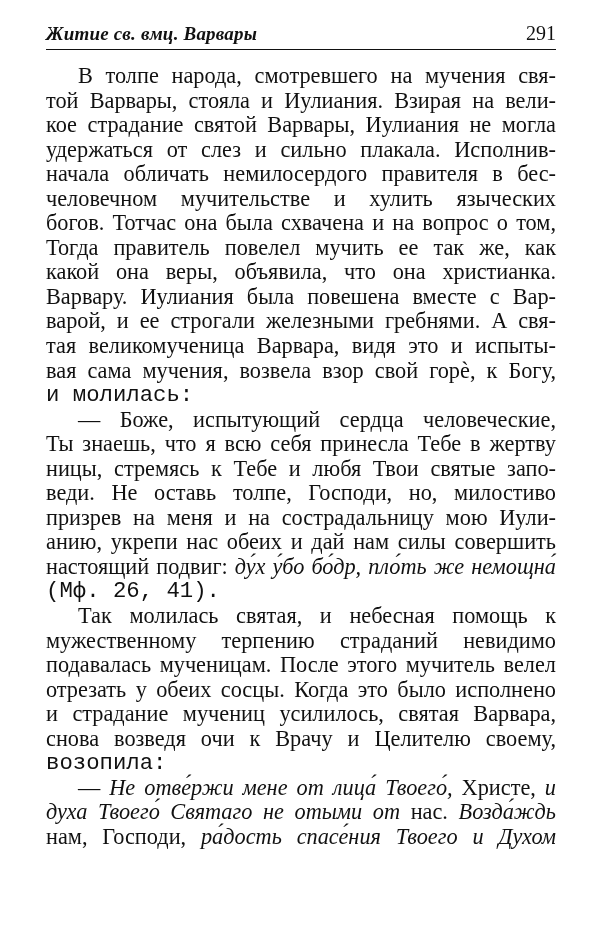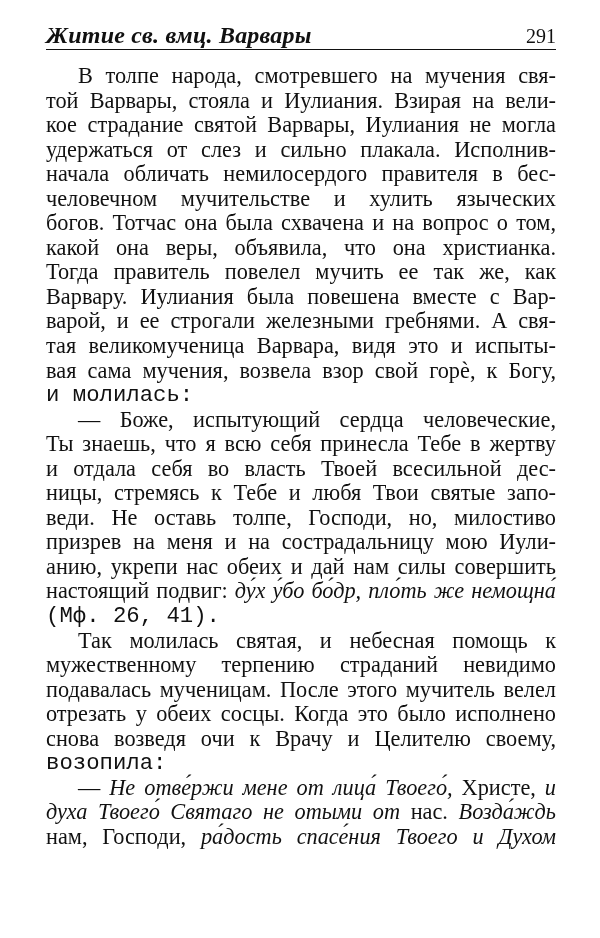--- a/index.html
+++ b/index.html
@@ -1,19 +1,19 @@
 <!DOCTYPE html>
 <html><head>
 <meta charset="utf-8">
 <style>
   html, body { margin: 0; padding: 0; background: #ffffff; }
   body { width: 600px; height: 938px; position: relative; overflow: hidden; }
   .page { position: absolute; left: 46px; top: 22px; width: 510px; color: #111; font-family: "Liberation Serif", serif; }
   .header { display: flex; justify-content: space-between; align-items: baseline; height: 27px; }
-  .running-title { font-style: italic; font-weight: bold; font-size: 24px; letter-spacing: 0.2px; }
+  .running-title { font-style: italic; font-weight: bold; font-size: 19px; letter-spacing: 0.2px; }
   .page-num { font-size: 20px; text-align: right; }
   .rule { border: 0; border-top: 1.6px solid #111; margin: 0; }
   .body { margin-top: 14px; font-size: 22.3px; line-height: 24.55px; }
   .line { display: block; white-space: nowrap; text-align: justify; text-align-last: justify; height: 24.55px; }
   .line.last { text-align-last: left; font-family: Liberation Mono, monospace; }
   .indent { padding-left: 32px; }
   em { font-style: italic; }
 </style>
 </head>
 <body>
@@ -25,39 +25,39 @@
   </div>
   <hr class="rule">
   <div class="body" id="body-text">
       <span class="line indent"><span>В толпе народа, смотревшего на мучения свя-</span></span>
       <span class="line"><span>той Варвары, стояла и Иулиания. Взирая на вели-</span></span>
       <span class="line"><span>кое страдание святой Варвары, Иулиания не могла</span></span>
       <span class="line"><span>удержаться от слез и сильно плакала. Исполнив-</span></span>
       <span class="line"><span>начала обличать немилосердого правителя в бес-</span></span>
       <span class="line"><span>человечном мучительстве и хулить языческих</span></span>
       <span class="line"><span>богов. Тотчас она была схвачена и на вопрос о том,</span></span>
+      <span class="line"><span>Тогда правитель повелел мучить ее так же, как</span></span>
       <span class="line"><span>какой она веры, объявила, что она христианка.</span></span>
-      <span class="line"><span>Тогда правитель повелел мучить ее так же, как</span></span>
       <span class="line"><span>Варвару. Иулиания была повешена вместе с Вар-</span></span>
       <span class="line"><span>варой, и ее строгали железными гребнями. А свя-</span></span>
       <span class="line"><span>тая великомученица Варвара, видя это и испыты-</span></span>
       <span class="line"><span>вая сама мучения, возвела взор свой горѐ, к Богу,</span></span>
       <span class="line last"><span>и молилась:</span></span>
       <span class="line indent"><span>— Боже, испытующий сердца человеческие,</span></span>
       <span class="line"><span>Ты знаешь, что я всю себя принесла Тебе в жертву</span></span>
-      <span class="line"><span>и отдала себя во власть Твоей всесильной дес-</span></span>
       <span class="line"><span>ницы, стремясь к Тебе и любя Твои святые запо-</span></span>
       <span class="line"><span>веди. Не оставь толпе, Господи, но, милостиво</span></span>
       <span class="line"><span>призрев на меня и на сострадальницу мою Иули-</span></span>
       <span class="line"><span>анию, укрепи нас обеих и дай нам силы совершить</span></span>
       <span class="line"><span>настоящий подвиг: </span><em>ду́х у́бо бо́др, пло́ть же немощна́</em></span>
       <span class="line last"><span>(Мф. 26, 41).</span></span>
       <span class="line indent"><span>Так молилась святая, и небесная помощь к</span></span>
       <span class="line"><span>мужественному терпению страданий невидимо</span></span>
       <span class="line"><span>подавалась мученицам. После этого мучитель велел</span></span>
       <span class="line"><span>отрезать у обеих сосцы. Когда это было исполнено</span></span>
+      <span class="line"><span>и страдание мучениц усилилось, святая Варвара,</span></span>
       <span class="line"><span>снова возведя очи к Врачу и Целителю своему,</span></span>
       <span class="line last"><span>возопила:</span></span>
       <span class="line indent"><span>— </span><em>Не отве́ржи мене от лица́ Твоего́,</em><span> Христе, </span><em>и</em></span>
       <span class="line"><em>духа Твоего́ Святаго не отыми от</em><span> нас. </span><em>Возда́ждь</em></span>
       <span class="line"><span>нам, Господи, </span><em>ра́дость спасе́ния Твоего и Духом</em></span>
     </div>
 </div>
 
 </body></html>

